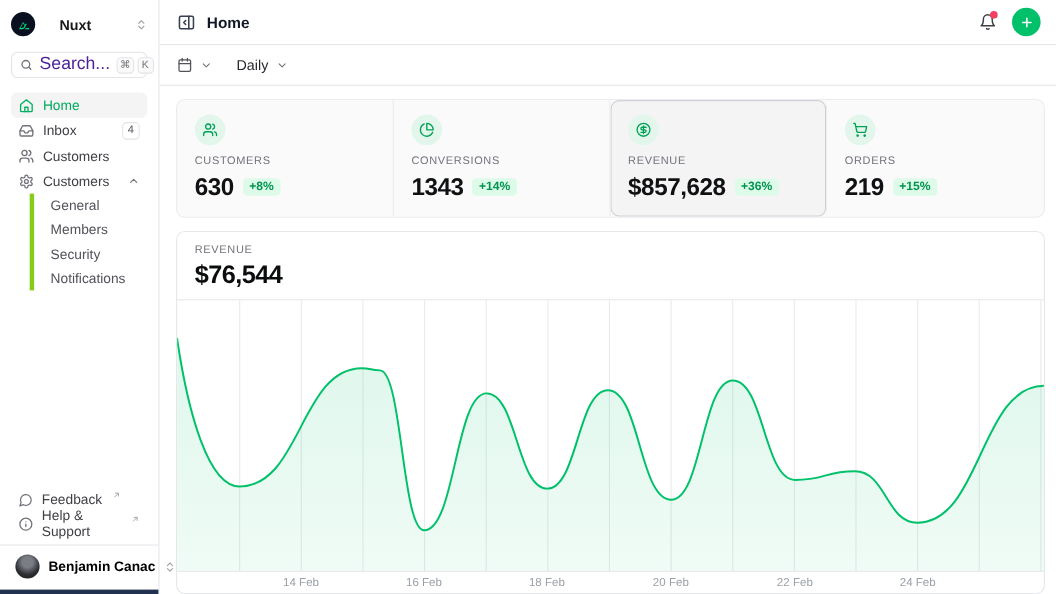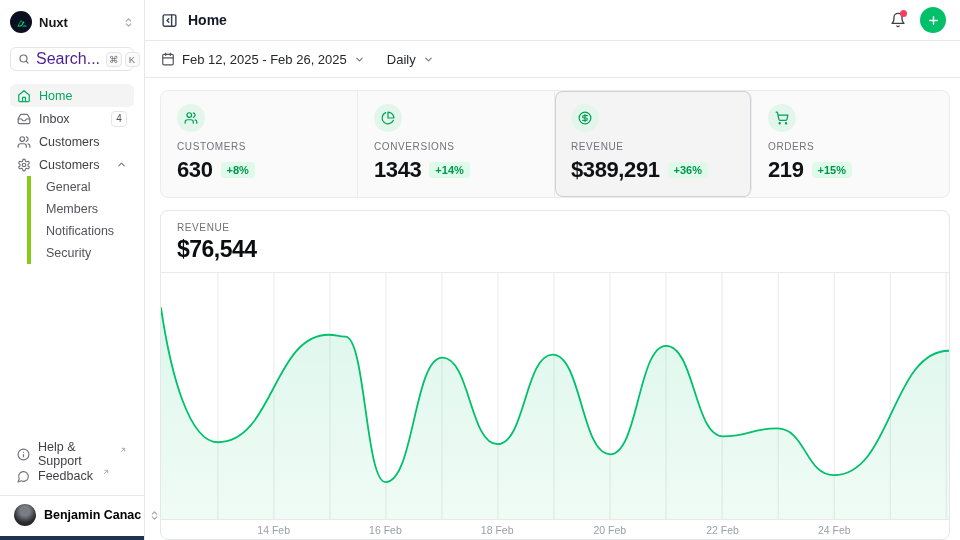--- a/index.html
+++ b/index.html
@@ -3,21 +3,21 @@
 <meta charset="utf-8">
 <style>
   * { margin:0; padding:0; box-sizing:border-box; }
   html,body { width:960px; height:540px; overflow:hidden; background:#fff;
     font-family:"Liberation Sans","DejaVu Sans",sans-serif; color:#18181b; }
   .app { display:flex; width:960px; height:540px; }
 
   
   .sidebar { position:relative; width:145px; flex:0 0 145px; border-right:1px solid #e5e7eb;
     background:#fff; padding:10px 10px 8px; display:flex; flex-direction:column; }
-  .ws-row { display:flex; align-items:center; gap:7px; height:24px; margin-bottom:13px; border-radius:6px; cursor:pointer; }
+  .ws-row { display:flex; align-items:center; gap:22px; height:24px; margin-bottom:13px; border-radius:6px; cursor:pointer; }
   .logo { width:22px; height:22px; border-radius:50%; background:#0b1021; display:flex; align-items:center; justify-content:center; flex:0 0 22px; }
   .ws-name { font-size:13px; font-weight:700; color:#18181b; }
   .updown { margin-left:auto; color:#a1a1aa; display:flex; }
   .search { height:24px; border:1px solid #e4e4e7; border-radius:6px; display:flex; align-items:center;
     gap:6px; padding:0 4px 0 7px; margin-bottom:13px; background:#fff; cursor:text; }
   .search .ph { font-size:16px; color:#4c1d95; flex:1; }
   .kbds { display:flex; gap:3px; }
   kbd { min-width:15px; height:15px; border:1px solid #e4e4e7; background:#fafafa; border-radius:4px;
     font-family:"Liberation Sans",sans-serif; font-size:9.5px; color:#71717a; display:flex; align-items:center; justify-content:center; padding:0 2px; }
   .nav-item { height:23px; display:flex; align-items:center; gap:8px; padding:0 7px; border-radius:6px;
@@ -162,49 +162,49 @@
         <span>Customers</span>
         <span class="nav-chevron">
           <svg width="11" height="11" viewBox="0 0 24 24" fill="none" stroke="currentColor" stroke-width="2.2" stroke-linecap="round" stroke-linejoin="round">
               <path d="m18 15-6-6-6 6"></path>
             </svg>
         </span>
       </div>
       <div class="subnav">
         <div class="sub-item">General</div>
         <div class="sub-item">Members</div>
+        <div class="sub-item">Security</div>
         <div class="sub-item">Notifications</div>
-        <div class="sub-item">Security</div>
       </div>
     </nav>
 
     <div class="sidebar-footer">
+      <div class="flink">
+        <span class="nicon">
+          <svg width="13" height="13" viewBox="0 0 24 24" fill="none" stroke="currentColor" stroke-width="2.1" stroke-linecap="round" stroke-linejoin="round">
+              <path d="M7.9 20A9 9 0 1 0 4 16.1L2 22Z"></path>
+            </svg>
+        </span>
+        <span>Feedback</span>
+        <span class="ext">
+          <svg width="8" height="8" viewBox="0 0 24 24" fill="none" stroke="currentColor" stroke-width="2.6" stroke-linecap="round" stroke-linejoin="round">
+              <path d="M7 17 17 7"></path>
+              <path d="M9 7h8v8"></path>
+            </svg>
+        </span>
+      </div>
       <div class="flink">
         <span class="nicon">
           <svg width="13" height="13" viewBox="0 0 24 24" fill="none" stroke="currentColor" stroke-width="2.1" stroke-linecap="round" stroke-linejoin="round">
               <circle cx="12" cy="12" r="10"></circle>
               <path d="M12 16v-4"></path>
               <path d="M12 8h.01"></path>
             </svg>
         </span>
         <span>Help &amp; Support</span>
-        <span class="ext">
-          <svg width="8" height="8" viewBox="0 0 24 24" fill="none" stroke="currentColor" stroke-width="2.6" stroke-linecap="round" stroke-linejoin="round">
-              <path d="M7 17 17 7"></path>
-              <path d="M9 7h8v8"></path>
-            </svg>
-        </span>
-      </div>
-      <div class="flink">
-        <span class="nicon">
-          <svg width="13" height="13" viewBox="0 0 24 24" fill="none" stroke="currentColor" stroke-width="2.1" stroke-linecap="round" stroke-linejoin="round">
-              <path d="M7.9 20A9 9 0 1 0 4 16.1L2 22Z"></path>
-            </svg>
-        </span>
-        <span>Feedback</span>
         <span class="ext">
           <svg width="8" height="8" viewBox="0 0 24 24" fill="none" stroke="currentColor" stroke-width="2.6" stroke-linecap="round" stroke-linejoin="round">
               <path d="M7 17 17 7"></path>
               <path d="M9 7h8v8"></path>
             </svg>
         </span>
       </div>
       <div class="user-sep"></div>
       <div class="user-row">
         <span class="avatar"></span>
@@ -250,21 +250,20 @@
     <div class="toolbar">
       <span class="control">
         <span class="cicon">
           <svg width="14" height="14" viewBox="0 0 24 24" fill="none" stroke="currentColor" stroke-width="2" stroke-linecap="round" stroke-linejoin="round">
               <rect x="3" y="4" width="18" height="18" rx="2"></rect>
               <path d="M16 2v4"></path>
               <path d="M8 2v4"></path>
               <path d="M3 10h18"></path>
             </svg>
         </span>
-        <span>Feb 12, 2025 - Feb 26, 2025</span>
         <span class="chev">
           <svg width="11" height="11" viewBox="0 0 24 24" fill="none" stroke="currentColor" stroke-width="2.2" stroke-linecap="round" stroke-linejoin="round">
               <path d="m6 9 6 6 6-6"></path>
             </svg>
         </span>
       </span>
       <span class="control">
         <span>Daily</span>
         <span class="chev">
           <svg width="11" height="11" viewBox="0 0 24 24" fill="none" stroke="currentColor" stroke-width="2.2" stroke-linecap="round" stroke-linejoin="round">
@@ -308,21 +307,21 @@
         <div class="stat-card selected">
           <div class="stat-icon">
             <svg width="14" height="14" viewBox="0 0 24 24" fill="none" stroke="currentColor" stroke-width="2.1" stroke-linecap="round" stroke-linejoin="round">
                 <circle cx="12" cy="12" r="10"></circle>
                 <path d="M16 8h-6a2 2 0 1 0 0 4h4a2 2 0 1 1 0 4H8"></path>
                 <path d="M12 6v12"></path>
               </svg>
           </div>
           <div class="stat-label">REVENUE</div>
           <div class="stat-value-row">
-            <span class="stat-value">$389,291</span>
+            <span class="stat-value">$857,628</span>
             <span class="delta-badge">+36%</span>
           </div>
         </div>
         <div class="stat-card">
           <div class="stat-icon">
             <svg width="14" height="14" viewBox="0 0 24 24" fill="none" stroke="currentColor" stroke-width="2.1" stroke-linecap="round" stroke-linejoin="round">
                 <circle cx="8" cy="21" r="1"></circle>
                 <circle cx="19" cy="21" r="1"></circle>
                 <path d="M2.05 2.05h2l2.66 12.42a2 2 0 0 0 2 1.58h9.78a2 2 0 0 0 1.95-1.57l1.65-7.43H5.12"></path>
               </svg>

